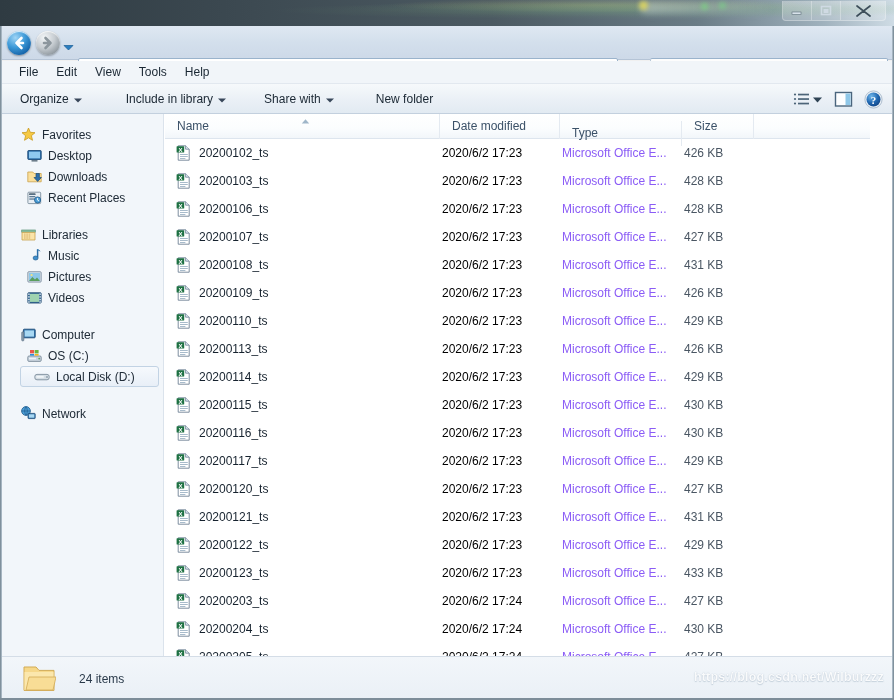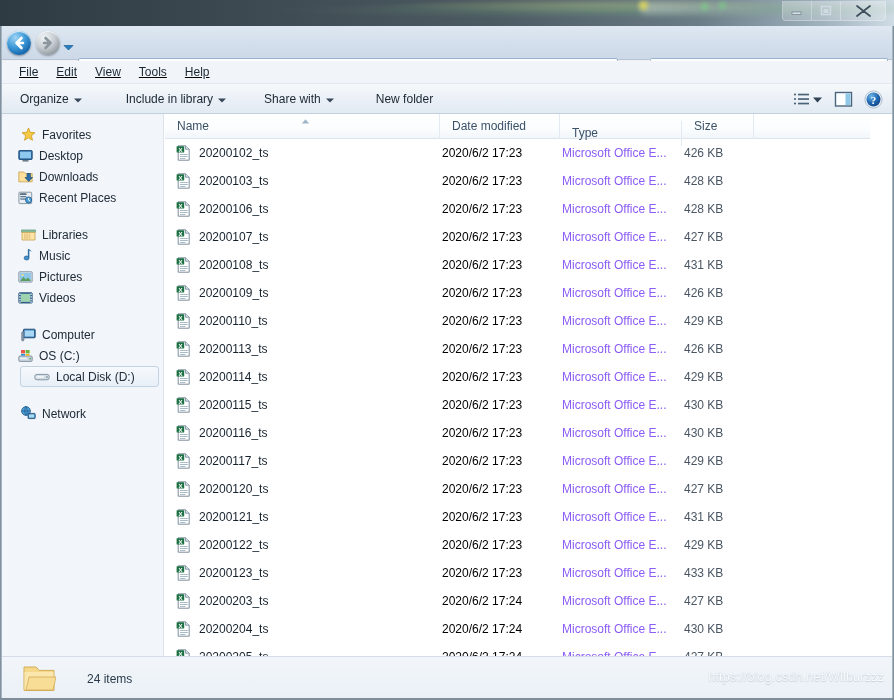--- a/index.html
+++ b/index.html
@@ -161,21 +161,20 @@
   
   .menubar {
     position: absolute;
     left: 0; top: 61px;
     width: 894px; height: 23px;
     background: #f1f5f9;
     border-bottom: 1px solid #e2e8ef;
     display: flex;
     align-items: center;
     padding-left: 10px;
-    text-decoration: underline;
   }
   .menu-item {
     font-size: 12px;
     color: #1a2733;
     padding: 2px 9px;
   }
 
   
   .toolbar {
     position: absolute;
@@ -229,21 +228,21 @@
   .np-row {
     display: flex;
     align-items: center;
     height: 21px;
     padding-left: 20px;
     font-size: 12px;
     color: #202c38;
     gap: 6px;
     white-space: nowrap;
   }
-  .np-row.child { padding-left: 17px; }
+  .np-row.child { padding-left: 26px; }
   .np-row.selected {
     background: linear-gradient(to bottom, #f6f9fd, #e8eff7);
     border: 1px solid #c2d3e4;
     border-radius: 3px;
     margin-left: 20px;
     margin-right: 4px;
     padding-left: 13px;
     height: 21px;
   }
   .np-spacer { height: 14px; }
@@ -302,36 +301,36 @@
 
   
   .statusbar {
     position: absolute;
     left: 0; top: 656px;
     width: 894px; height: 44px;
     background: linear-gradient(to bottom, #f2f6fa 0%, #eaf0f6 100%);
     border-top: 1px solid #d4dde7;
     display: flex;
     align-items: center;
-    gap: 8px;
   }
   .status-folder { margin-left: 22px; display: flex; align-items: center; }
   .status-text {
     margin-left: 23px;
     font-size: 12px;
     color: #2a3a4a;
   }
   .watermark {
     position: absolute;
     right: 10px; bottom: 16px;
     font-size: 12.5px;
     color: rgba(255,255,255,0.92);
     text-shadow: 0 0 1px rgba(150,170,190,0.65), 0 1px 1px rgba(170,185,200,0.5);
     font-family: "Liberation Sans", sans-serif;
     letter-spacing: 0.2px;
+    font-weight: bold;
   }
   .edge-left {
     position: absolute;
     left: 0; top: 26px;
     width: 2px; height: 674px;
     background: linear-gradient(to right, #6d7f8b, #b9c7d3);
   }
   .edge-right {
     position: absolute;
     right: 0; top: 26px;

